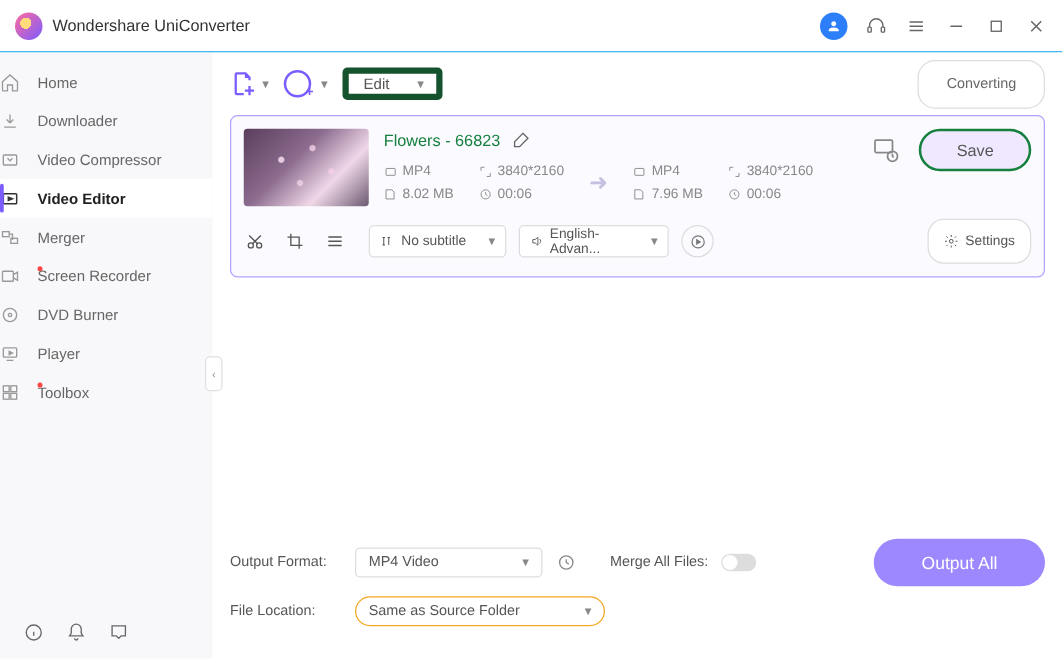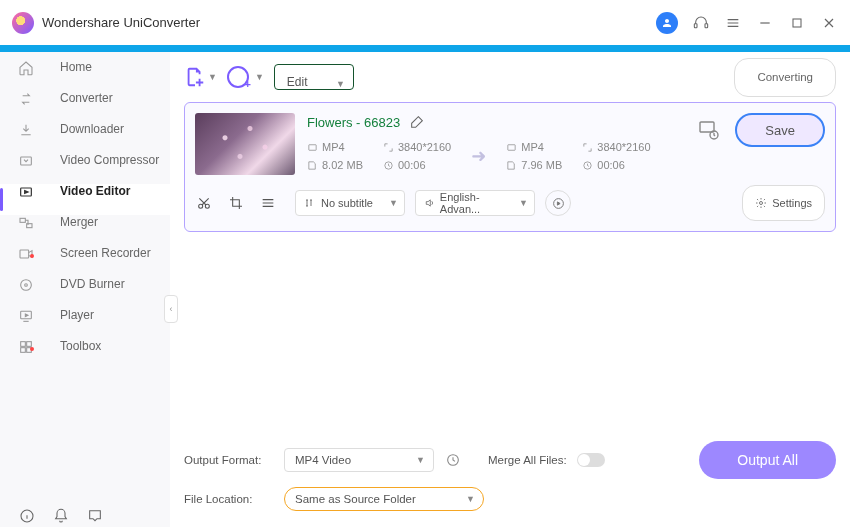--- a/index.html
+++ b/index.html
@@ -1,66 +1,66 @@
 <!DOCTYPE html>
 <html><head>
 <meta charset="utf-8">
 <style>
 * { margin: 0; padding: 0; box-sizing: border-box; font-family: -apple-system, 'Segoe UI', Arial, sans-serif; }
 body { width: 850px; height: 527px; background: #fff; overflow: hidden; position: relative; }
-.titlebar { height: 52px; display: flex; align-items: center; padding: 0 12px; border-bottom: 7px solid #0ea5e9; }
+.titlebar { height: 42px; display: flex; align-items: center; padding: 0 12px; border-bottom: 1px solid #0ea5e9; }
 .logo { width: 22px; height: 22px; border-radius: 50%; background: linear-gradient(135deg, #ff6b9d, #7b5cff); margin-right: 8px; position: relative; }
 .logo::after { content: ''; position: absolute; inset: 3px; border-radius: 50%; background: radial-gradient(circle at 35% 35%, #ffdb7a 30%, transparent 31%); }
 .app-title { font-size: 13px; color: #333; }
 .title-sp { flex: 1; }
 .title-actions { display: flex; align-items: center; gap: 14px; }
 .user-badge { width: 22px; height: 22px; border-radius: 50%; background: #2d7ff9; display: flex; align-items: center; justify-content: center; }
 .user-badge svg { width: 12px; height: 12px; fill: #fff; }
 .ico-btn { width: 18px; height: 18px; display: flex; align-items: center; justify-content: center; cursor: pointer; color: #666; }
 .ico-btn svg { width: 16px; height: 16px; }
 
 .main { display: flex; height: calc(100% - 42px); }
 .sidebar { width: 170px; background: #f8f8fa; display: flex; flex-direction: column; position: relative; }
 .nav { list-style: none; padding-top: 8px; }
-.nav li { display: flex; align-items: flex-start; height: 31px; padding-left: 18px; cursor: pointer; font-size: 12px; color: #666; gap: 26px; position: relative; }
+.nav li { display: flex; align-items: center; height: 31px; padding-left: 0; cursor: pointer; font-size: 12px; color: #666; gap: 14px; position: relative; }
 .nav li.active { background: #fff; color: #222; font-weight: 600; }
 .nav li.active::before { content: ''; position: absolute; left: 0; top: 4px; bottom: 4px; width: 3px; background: #7b5cff; border-radius: 2px; }
 .nav-ico { width: 16px; height: 16px; display: flex; align-items: center; justify-content: center; color: #999; }
 .nav li.active .nav-ico { color: #333; }
 .red-dot::after { content: ''; width: 4px; height: 4px; background: #ff4444; border-radius: 50%; position: absolute; top: 8px; left: 30px; }
 .collapse { position: absolute; right: -8px; top: 50%; width: 14px; height: 28px; background: #fff; border: 1px solid #e0e0e0; border-radius: 4px; display: flex; align-items: center; justify-content: center; cursor: pointer; font-size: 9px; color: #999; }
 .sidebar-footer { margin-top: auto; padding: 12px 18px; display: flex; gap: 16px; }
 
 .content { flex: 1; background: #fff; display: flex; flex-direction: column; }
 .toolbar { height: 50px; display: flex; align-items: center; padding: 0 14px; gap: 10px; }
 .tb-btn { display: flex; align-items: center; gap: 2px; cursor: pointer; }
 .add-file-ico { width: 22px; height: 22px; color: #7b5cff; position: relative; }
 .add-url-ico { width: 22px; height: 22px; border: 2px solid #7b5cff; border-radius: 50%; position: relative; }
 .add-url-ico::after { content: '+'; position: absolute; right: -4px; bottom: -4px; font-size: 11px; font-weight: bold; color: #7b5cff; }
-.edit-dd { height: 26px; border: 1px solid #14532d; border-radius: 4px; padding: 0 26px 0 12px; font-size: 12px; color: #555; background: #fff; position: relative; display: flex; align-items: flex-end; cursor: pointer; min-width: 80px; }
+.edit-dd { height: 26px; border: 5px solid #14532d; border-radius: 4px; padding: 0 26px 0 12px; font-size: 12px; color: #555; background: #fff; position: relative; display: flex; align-items: center; cursor: pointer; min-width: 80px; }
 .dd-caret { position: absolute; right: 8px; font-size: 9px; color: #888; }
 .tabs { margin-left: auto; display: flex; border: 1px solid #ddd; border-radius: 14px; overflow: hidden; height: 39px; }
 .tab { padding: 0 22px; font-size: 11.5px; display: flex; align-items: center; cursor: pointer; color: #666; }
 .tab.active { background: #e8e8ed; color: #333; }
 
 .file-area { margin: 0 14px; padding: 10px; border: 1.5px solid #b3a3ff; border-radius: 6px; background: #fafaff; }
 .file-row { display: flex; gap: 12px; align-items: flex-start; }
 .thumb { width: 100px; height: 62px; background: linear-gradient(135deg, #5a3d5c 0%, #8b6b8e 40%, #f0d8e8 70%, #6b5870 100%); border-radius: 3px; position: relative; overflow: hidden; }
 .thumb::after { content: ''; position: absolute; inset: 0; background: radial-gradient(circle at 30% 40%, rgba(255,230,245,0.8) 2px, transparent 3px), radial-gradient(circle at 55% 25%, rgba(255,220,240,0.7) 2px, transparent 3px), radial-gradient(circle at 70% 55%, rgba(250,210,235,0.7) 2px, transparent 3px), radial-gradient(circle at 45% 70%, rgba(255,225,245,0.6) 2px, transparent 3px); }
 .file-mid { flex: 1; }
 .file-title { display: flex; align-items: center; gap: 8px; font-size: 13px; color: #15803d; margin-bottom: 10px; }
 .meta-grid { display: flex; align-items: center; gap: 20px; }
 .meta-col { display: flex; flex-direction: column; gap: 6px; }
 .meta-row { display: flex; gap: 14px; }
 .meta-item { display: flex; align-items: center; gap: 4px; font-size: 11px; color: #888; min-width: 62px; }
 .meta-item svg { width: 11px; height: 11px; }
 .arrow { color: #c3c0e0; font-size: 18px; }
 .right-ctl { display: flex; align-items: center; gap: 14px; }
 .settings-ico { width: 24px; height: 24px; cursor: pointer; color: #888; display: flex; align-items: center; justify-content: center; }
-.save-btn { height: 34px; padding: 0 28px; border: 2px solid #3b82f6; background: #efe8ff; color: #555; border-radius: 17px; font-size: 13px; cursor: pointer; }
+.save-btn { height: 34px; padding: 0 28px; border: 2px solid #15803d; background: #efe8ff; color: #555; border-radius: 17px; font-size: 13px; cursor: pointer; }
 
 .bottom-row { margin-top: 10px; display: flex; align-items: center; gap: 10px; }
 .edit-tools { display: flex; gap: 14px; padding-right: 8px; }
 .edit-tools .ico-btn { color: #555; }
 .select-box { height: 26px; border: 1px solid #ddd; border-radius: 4px; background: #fff; font-size: 11px; color: #555; padding: 0 22px 0 8px; display: flex; align-items: center; gap: 5px; position: relative; cursor: pointer; }
 .select-box .dd-caret { right: 6px; }
 .pill-btn { height: 36px; border: 1px solid #ddd; border-radius: 13px; background: #fff; padding: 0 12px; display: flex; align-items: center; gap: 5px; font-size: 11px; color: #555; cursor: pointer; }
 .circle-btn { width: 26px; height: 26px; border: 1px solid #ddd; border-radius: 50%; display: flex; align-items: center; justify-content: center; cursor: pointer; color: #777; }
 
 .footer { margin-top: auto; padding: 10px 14px 18px; }
@@ -119,28 +119,20 @@
 <div class="main">
   <div class="sidebar">
     <ul class="nav">
       <li>
           <span class="nav-ico">
             <svg viewBox="0 0 24 24" fill="none" stroke="currentColor" stroke-width="1.6">
               <path d="M3 11l9-8 9 8v10a1 1 0 01-1 1h-5v-7h-6v7H4a1 1 0 01-1-1z"></path>
             </svg>
           </span>
           <span>Home</span>
-        </li>
-      <li>
-          <span class="nav-ico">
-            <svg viewBox="0 0 24 24" fill="none" stroke="currentColor" stroke-width="1.6">
-              <path d="M7 7h10l-3-3M17 17H7l3 3"></path>
-            </svg>
-          </span>
-          <span>Converter</span>
         </li>
       <li>
           <span class="nav-ico">
             <svg viewBox="0 0 24 24" fill="none" stroke="currentColor" stroke-width="1.6">
               <path d="M12 4v10m0 0l-4-4m4 4l4-4M5 19h14"></path>
             </svg>
           </span>
           <span>Downloader</span>
         </li>
       <li>

